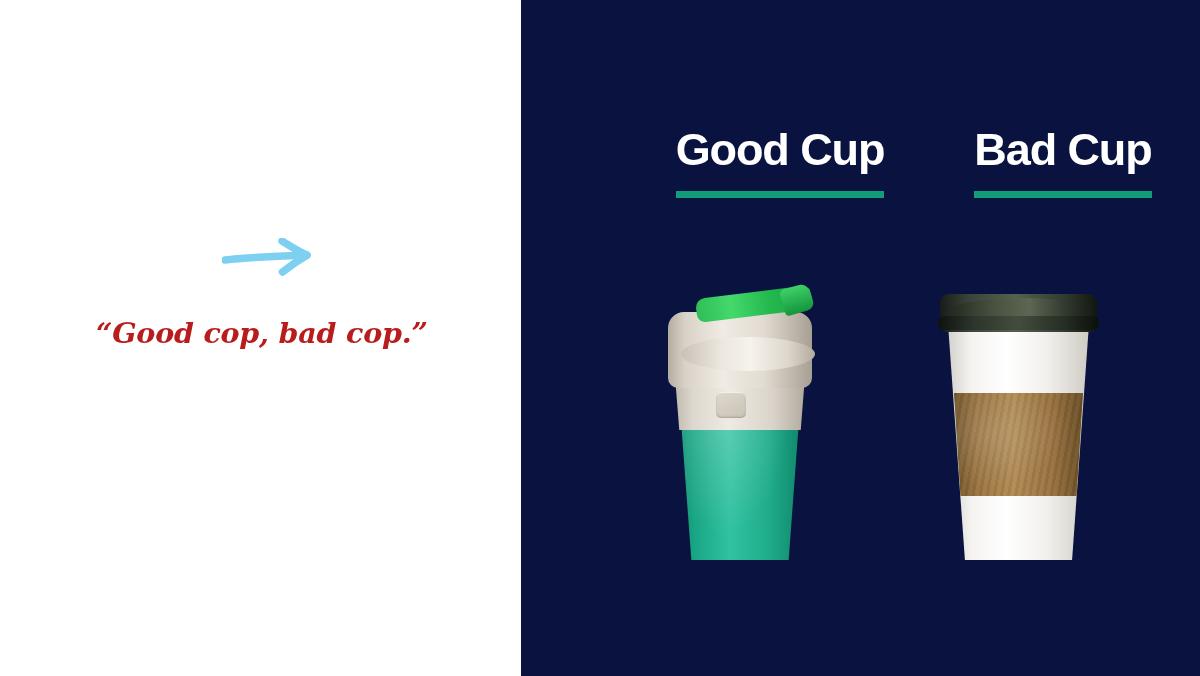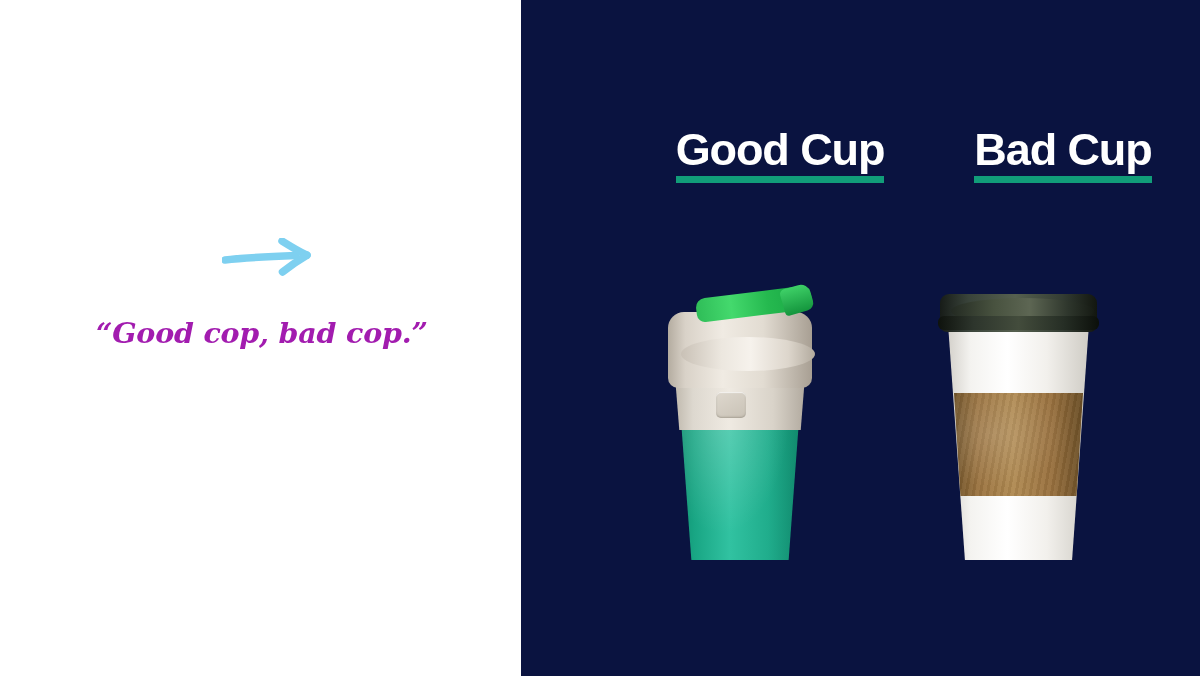--- a/index.html
+++ b/index.html
@@ -42,21 +42,21 @@
     position: absolute;
     left: 96px;
     top: 316px;
     width: 330px;
     text-align: center;
     font-family: "DejaVu Serif", "Liberation Serif", serif;
     font-style: italic;
     font-weight: 700;
     font-size: 28.5px;
     letter-spacing: -0.2px;
-    color: #a21caf;
+    color: #b91c1c;
     white-space: nowrap;
   }
 
   
   .right-panel {
     position: absolute;
     left: 521px;
     top: 0;
     width: 679px;
     height: 676px;
@@ -70,21 +70,21 @@
     white-space: nowrap;
   }
   .heading .heading-text {
     display: inline-block;
     font-family: "Liberation Sans", sans-serif;
     font-weight: 700;
     font-size: 45px;
     letter-spacing: -1.1px;
     line-height: 1.05;
     color: #ffffff;
-    padding-bottom: 3px;
+    padding-bottom: 18px;
     border-bottom: 7px solid #119d79;
   }
   .heading-good { left: 99px;  width: 320px; }
   .heading-bad  { left: 397px; width: 290px; }
 
   
   .cup-figure {
     position: absolute;
     bottom: 116px;
   }

